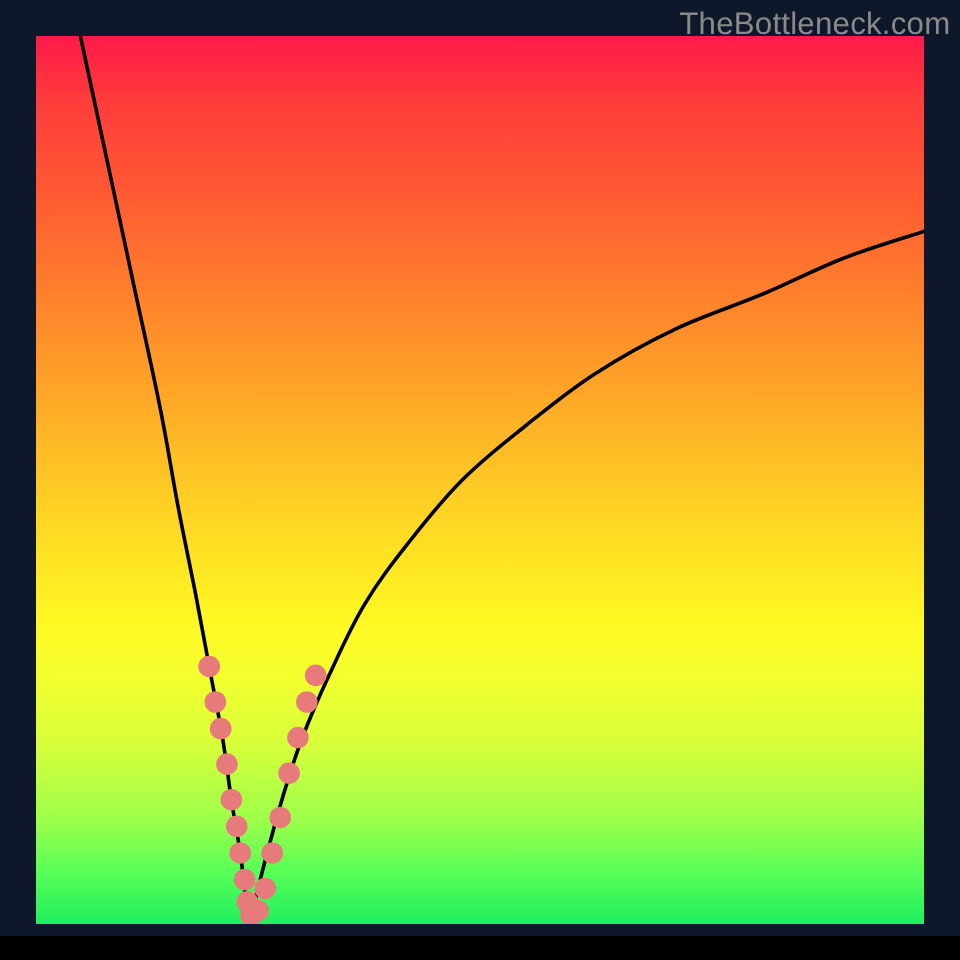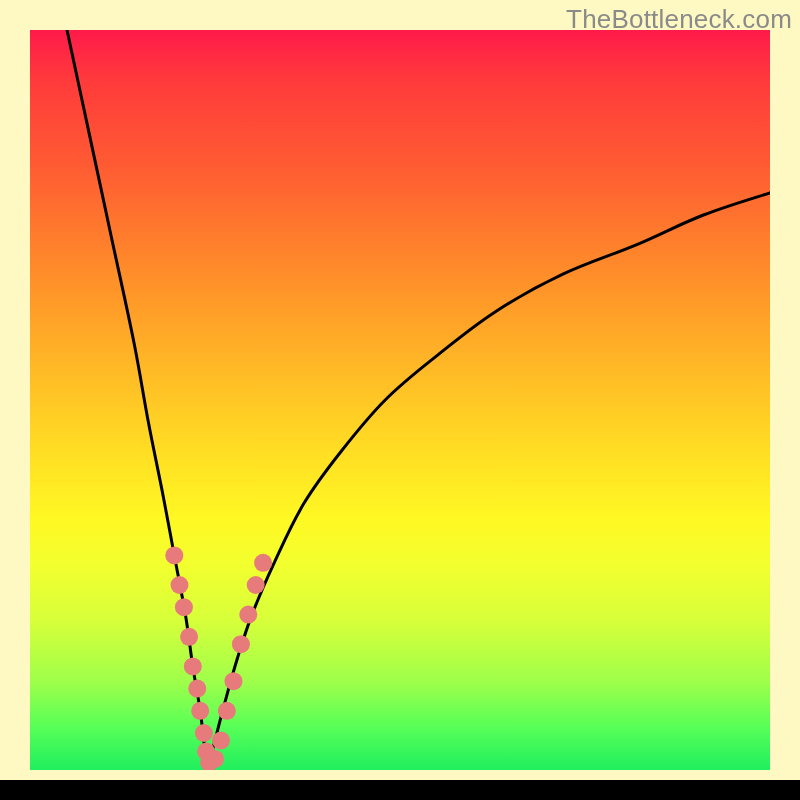--- a/index.html
+++ b/index.html
@@ -10,21 +10,21 @@
     overflow: hidden;
     background: #000;
     font-family: Arial, Helvetica, sans-serif;
   }
   .frame {
     position: absolute;
     left: 0;
     top: 0;
     width: 800px;
     height: 780px;
-    background: #fef9c3;
+    background: #0f172a;
   }
   .plot {
     position: absolute;
     left: 30px;
     top: 30px;
     width: 740px;
     height: 740px;
     
     background: linear-gradient(
       to bottom,

